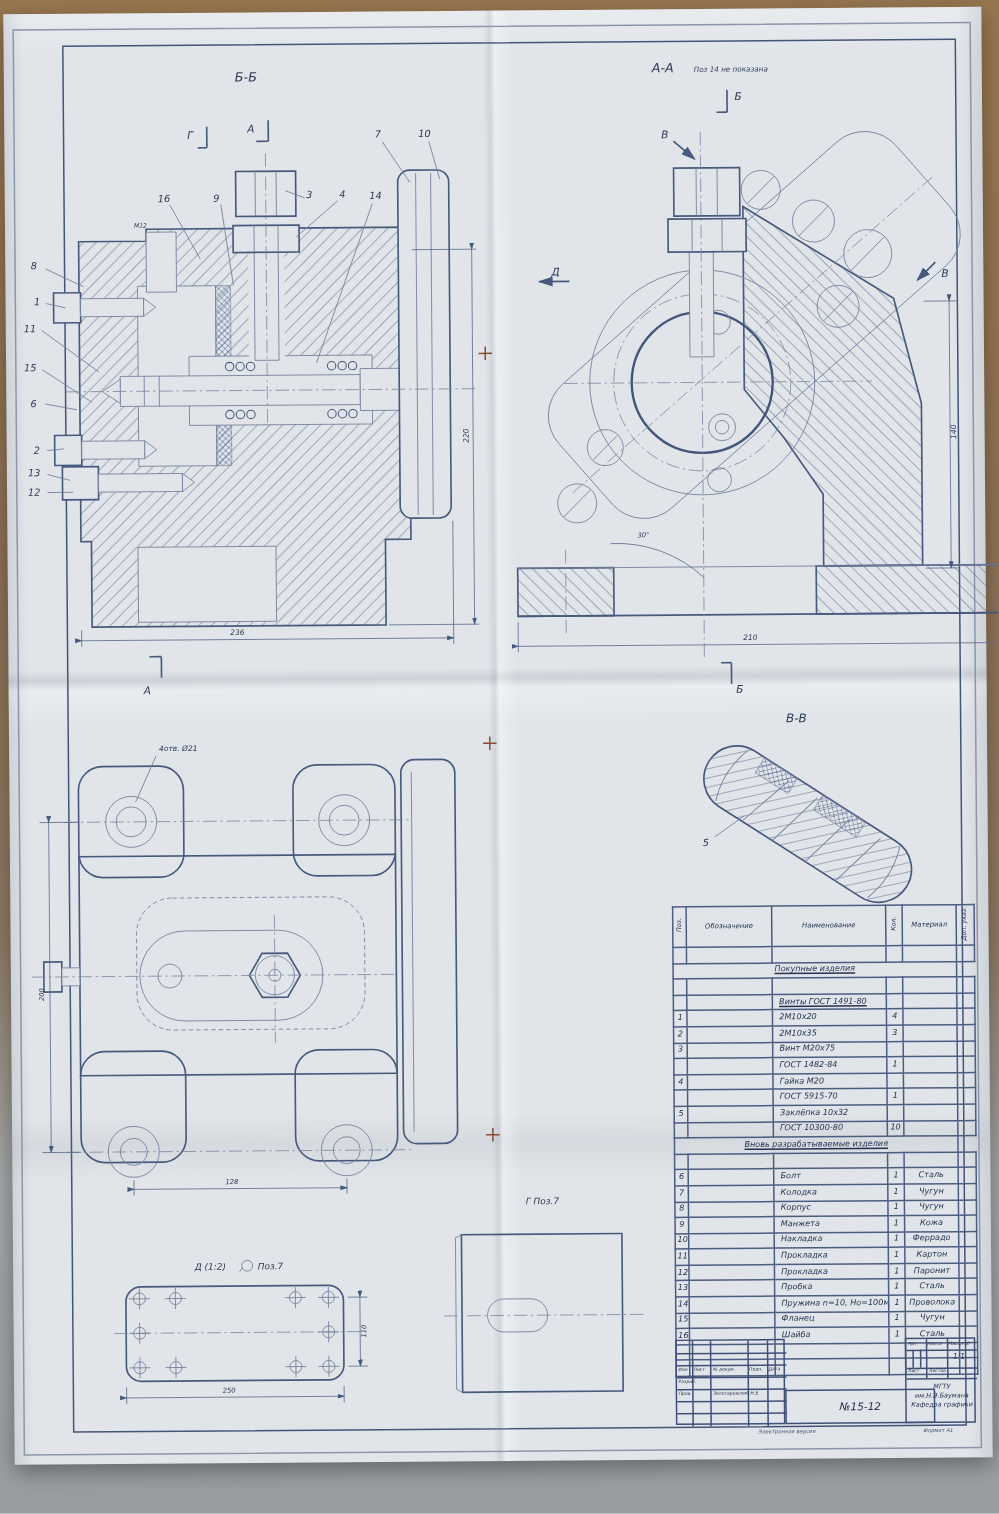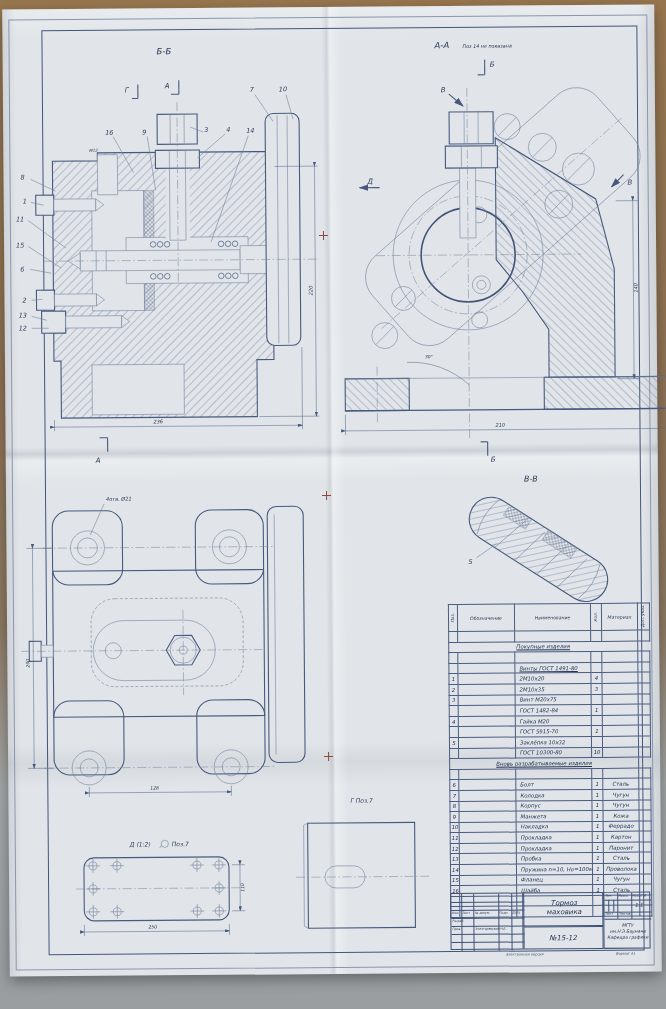--- a/index.html
+++ b/index.html
@@ -729,27 +729,21 @@
       <span class="lbl" style="left:1px;top:18px;">Изм</span>
       <span class="lbl" style="left:11px;top:18px;">Лист</span>
       <span class="lbl" style="left:24px;top:18px;">№ докум.</span>
       <span class="lbl" style="left:48px;top:18px;">Подп.</span>
       <span class="lbl" style="left:61px;top:18px;">Дата</span>
       <span class="lbl" style="left:1px;top:26px;">Разраб.</span>
       <span class="lbl" style="left:1px;top:34px;">Пров.</span>
       <span class="lbl" style="left:24px;top:34px;">Золотаревский Н.Е.</span>
     </div>
 
-    <div class="cell" style="left:73px;top:0;width:80px;height:34px;">
-      <div class="big" style="position:absolute;left:0;top:6px;width:80px;">
-        <div>Тормоз</div>
-        <div>маховика</div>
-      </div>
-    </div>
-    <div class="cell big" style="left:73px;top:34px;width:80px;height:23px;line-height:23px;">№15-12</div>
+    <div class="cell big" style="left:73px;top:34px;width:100px;height:23px;line-height:23px;">№15-12</div>
 
     <div class="cell" style="left:153px;top:0;width:47px;height:57px;">
       <div style="position:absolute;left:0;top:7px;width:47px;border-top:0.6px solid #3f5078;"></div>
       <div style="position:absolute;left:0;top:19px;width:47px;border-top:0.6px solid #3f5078;"></div>
       <div style="position:absolute;left:0;top:26px;width:47px;border-top:0.6px solid #3f5078;"></div>
       <div style="position:absolute;left:13px;top:0;height:26px;border-left:0.6px solid #3f5078;"></div>
       <div style="position:absolute;left:27px;top:0;height:26px;border-left:0.6px solid #3f5078;"></div>
       <div style="position:absolute;left:4.3px;top:7px;height:12px;border-left:0.6px solid #3f5078;"></div>
       <div style="position:absolute;left:8.6px;top:7px;height:12px;border-left:0.6px solid #3f5078;"></div>
       <span class="lbl" style="left:1px;top:2px;">Лит.</span>

